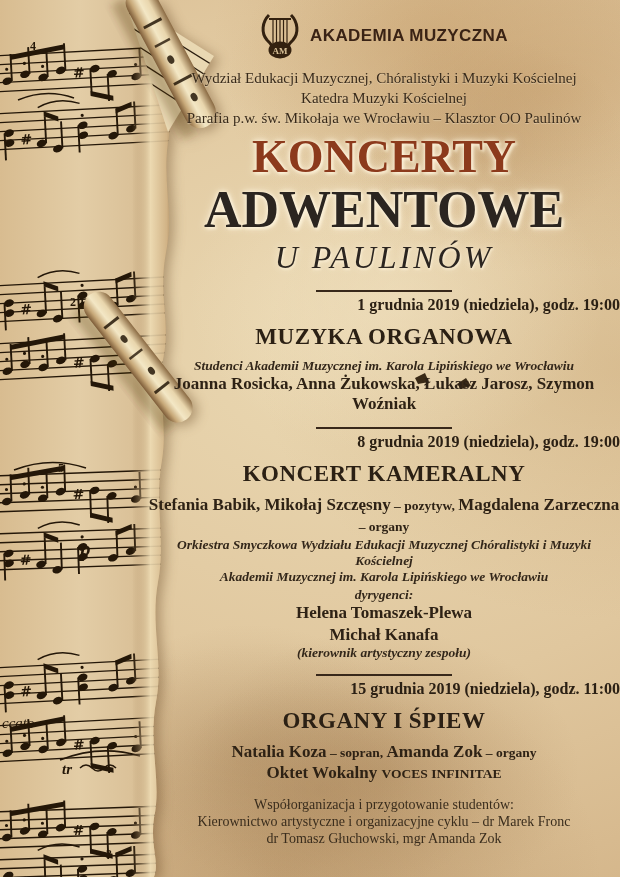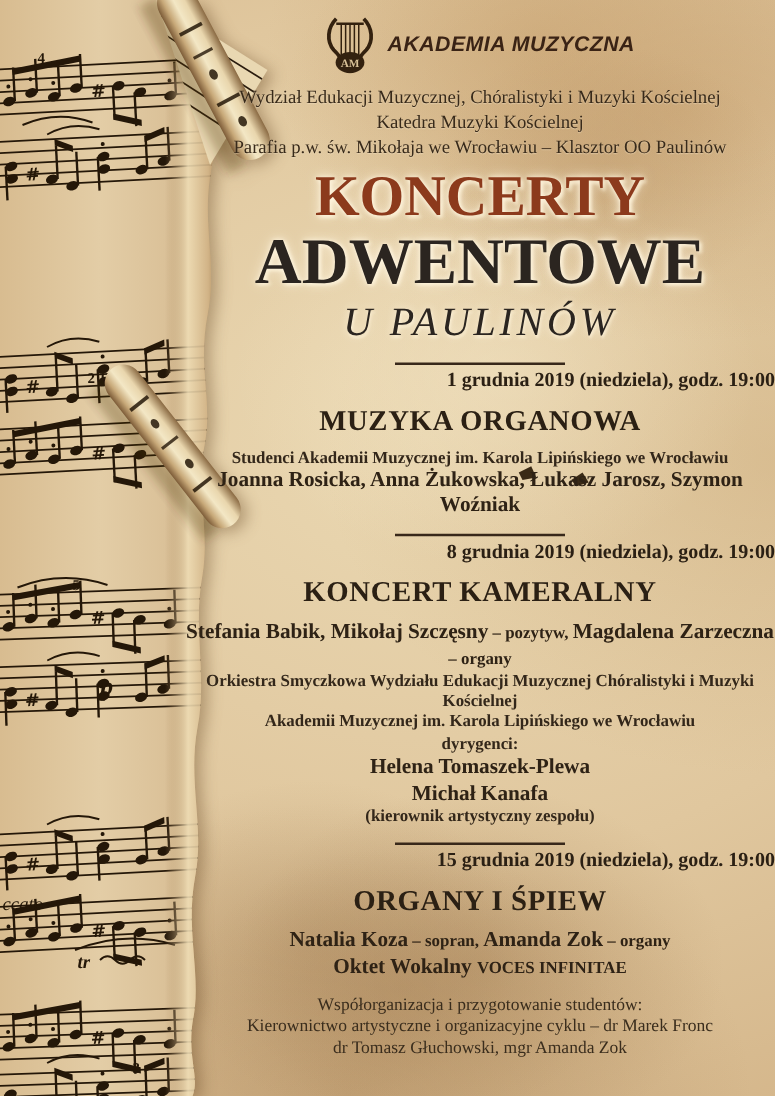--- a/index.html
+++ b/index.html
@@ -19,36 +19,36 @@
   .stains{position:absolute;inset:0;pointer-events:none;
     background:
       radial-gradient(300px 220px at 64% 34%, rgba(246,233,203,.45), transparent 70%),
       radial-gradient(200px 150px at 78% 16%, rgba(170,128,80,.25), transparent 70%),
       radial-gradient(240px 160px at 52% 90%, rgba(150,112,70,.22), transparent 70%);
   }
   .music-wrap{position:absolute;left:0;top:0;width:230px;height:877px;
     filter:drop-shadow(5px 3px 6px rgba(92,60,25,.38));}
   .content{position:absolute;left:148px;top:0;width:472px;text-align:center;}
   .logo-row{display:flex;align-items:center;justify-content:center;gap:10px;margin-top:13px;}
-  .academy-text{text-align:left;font-style:italic;}
+  .academy-text{text-align:left;}
   .academy-name{font-family:"Liberation Sans",sans-serif;font-weight:bold;font-size:17px;
     letter-spacing:.4px;color:#3a2315;}
   .academy-sub{font-family:"Liberation Sans",sans-serif;font-size:12px;color:#46301e;margin-top:1px;}
   .org{margin-top:9px;font-size:15px;line-height:20px;color:#382a1a;
     text-shadow:0 1px 1px rgba(245,232,205,.5);}
   .t1{margin-top:4px;font-size:46px;line-height:50px;font-weight:bold;color:#8c3a1c;
     text-shadow:0 0 10px rgba(255,246,224,.95),0 0 4px rgba(255,246,224,.9),2px 2px 3px rgba(250,238,210,.85);}
   .t2{font-size:52px;line-height:55px;font-weight:bold;color:#2b2520;
     text-shadow:0 0 10px rgba(255,246,224,.95),0 0 4px rgba(255,246,224,.9),2px 2px 3px rgba(250,238,210,.85);}
   .t3{font-size:32px;line-height:40px;color:#2b2520;letter-spacing:3px;
     text-shadow:0 0 8px rgba(255,246,224,.9),1px 2px 2px rgba(250,238,210,.8);font-style:italic;}
   .rule{width:136px;height:2px;background:#38281a;margin:13px auto 0;}
   .date{margin-top:2px;font-size:16px;line-height:21px;font-weight:bold;color:#2b2014;text-align:right;}
   .ctitle{margin-top:9px;font-size:23px;line-height:26px;font-weight:bold;letter-spacing:.5px;color:#2b2014;}
-  .sm{font-size:13.5px;line-height:16px;font-weight:bold;color:#33271a;}
+  .sm{font-size:13.5px;line-height:16px;font-weight:bold;color:#33271a;font-style:italic;}
   .md{font-size:17px;line-height:20px;font-weight:bold;color:#2e2215;}
   .md .small-in{font-size:13.5px;} .mt8{margin-top:8px;} .mt2{margin-top:2px;}
   .credits{margin-top:12px;font-size:14px;line-height:17px;color:#3a2d1d;}
 </style>
 </head>
 <body>
 
 <div class="poster">
   <div class="stains"></div>
 
@@ -281,21 +281,21 @@
       <div class="sm">Akademii Muzycznej im. Karola Lipińskiego we Wrocławiu</div>
       <div class="sm mt2">dyrygenci:</div>
       <div class="md">Helena Tomaszek-Plewa</div>
       <div class="md mt2">Michał Kanafa</div>
       <div class="sm">(kierownik artystyczny zespołu)</div>
     </div>
 
     <div class="rule"></div>
 
     <div>
-      <div class="date">15 grudnia 2019 (niedziela), godz. 19:00</div>
+      <div class="date">15 grudnia 2019 (niedziela), godz. 11:00</div>
       <div class="ctitle">ORGANY I ŚPIEW</div>
       <div class="md mt8">
         <span>Natalia Koza</span><span class="small-in"> – sopran, </span><span>Amanda Zok</span><span class="small-in"> – organy</span>
       </div>
       <div class="md">
         <span>Oktet Wokalny </span><span class="small-in">VOCES INFINITAE</span>
       </div>
     </div>
 
     <div class="credits">

